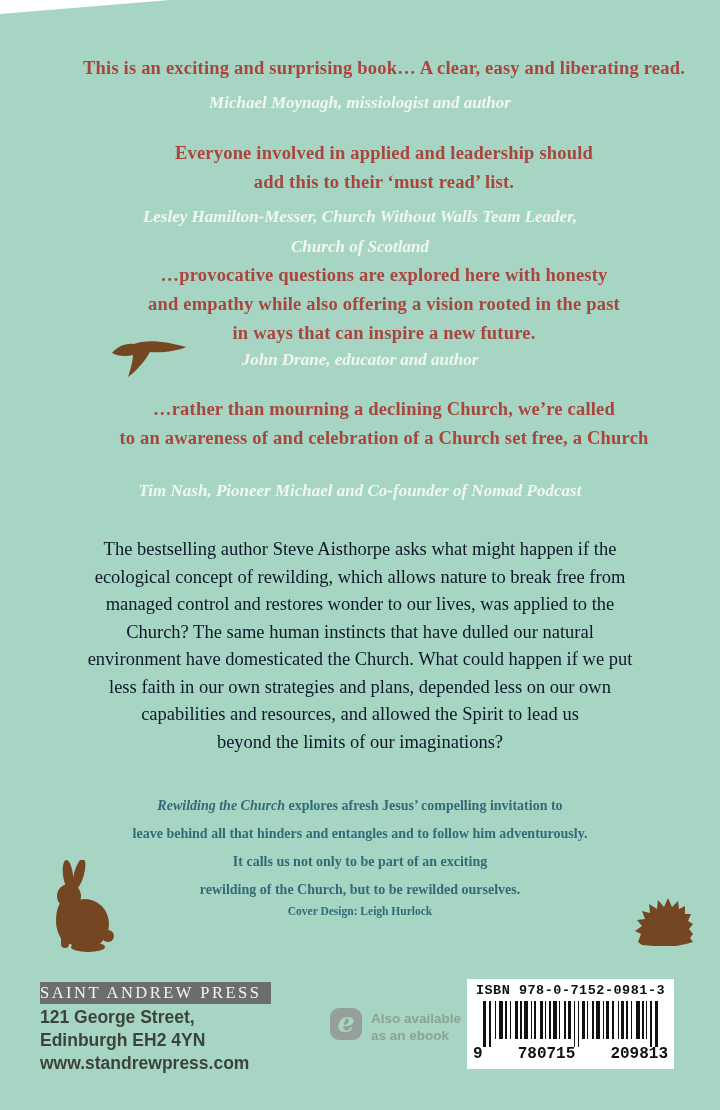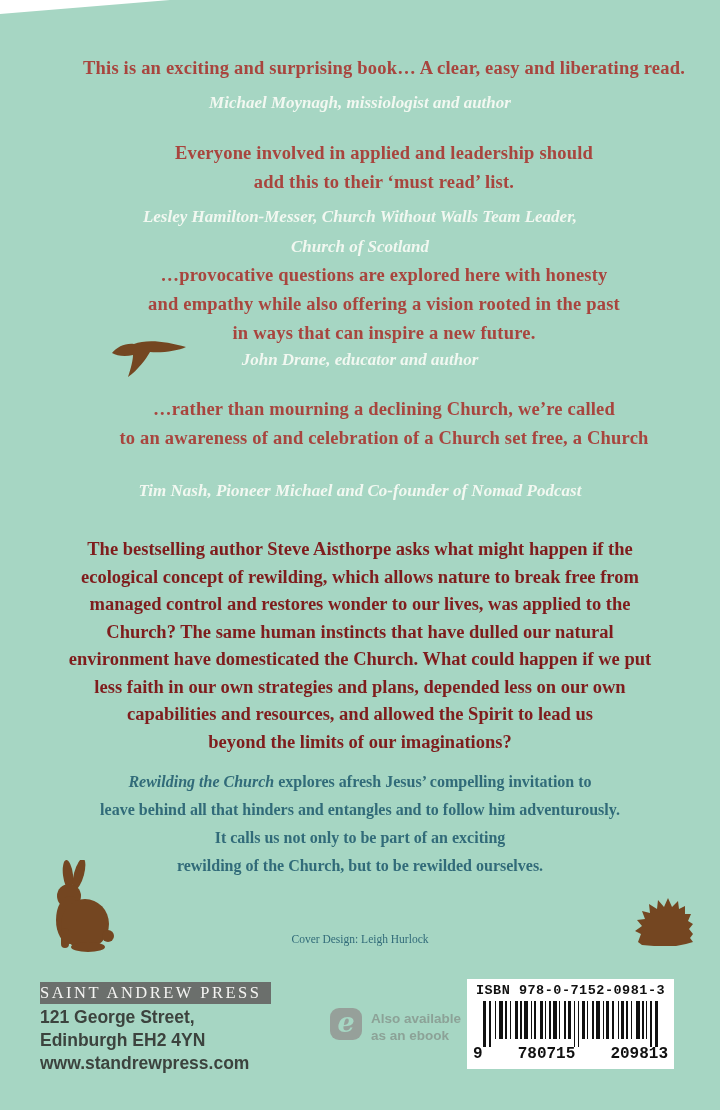--- a/index.html
+++ b/index.html
@@ -3,24 +3,24 @@
 <meta charset="utf-8">
 <style>
   html,body{margin:0;padding:0;}
   body{font-family:"Liberation Serif", serif; background:#ffffff;}
   .cover{position:relative; width:720px; height:1110px; background:#a6d6c3; overflow:hidden;}
   .wedge{position:absolute; left:0; top:0; width:170px; height:14px; background:#ffffff;
          clip-path:polygon(0 0,100% 0,0 100%);}
   .block{position:absolute; left:0; width:720px; text-align:center;}
   .quote{color:#a8453e; font-weight:bold; font-size:18.5px; line-height:29px; letter-spacing:.2px;padding-left:24px;}
   .attr{color:#f2f8f1; font-style:italic; font-weight:600; font-size:17px; line-height:30px;}
-  .synopsis{color:#7f1d1d; font-weight:bold; font-size:18.5px; line-height:27.5px;}
-  .synopsis2{color:#316b79; font-weight:bold; font-size:16px; line-height:28px;}
+  .synopsis{color:#0f172a; font-weight:normal; font-size:18.5px; line-height:27.5px;}
+  .synopsis2{color:#316b79; font-weight:bold; font-size:14px; line-height:28px;margin-top:24px;}
   .ital{font-style:italic;}
-  .coverdesign{color:#316b79; font-weight:normal; font-size:11.5px;margin-top:28px;}
+  .coverdesign{color:#316b79; font-weight:bold; font-size:11.5px;}
   .animal{position:absolute;}
   .animal svg{display:block; width:100%; height:100%;}
   .pubbar{position:absolute; left:40px; top:982px; width:231px; height:22px; background:#6b6f6c;
           color:#f4f4f2; font-size:16.5px; letter-spacing:2.5px; text-align:left; line-height:22px;
           font-family:"Liberation Serif",serif;}
   .address{position:absolute; left:40px; top:1006px; color:#3c433e; font-family:"Liberation Sans",sans-serif;
            font-weight:600; font-size:17.5px; line-height:23px; text-align:left;}
   .ebook{position:absolute; left:330px; top:1008px; display:flex; align-items:flex-start;}
   .ebook-badge{width:32px; height:32px; background:#96a09a; border-radius:9px; color:#a6d6c3;
                font-family:"DejaVu Serif",serif; font-style:italic; font-weight:bold; font-size:27px;

